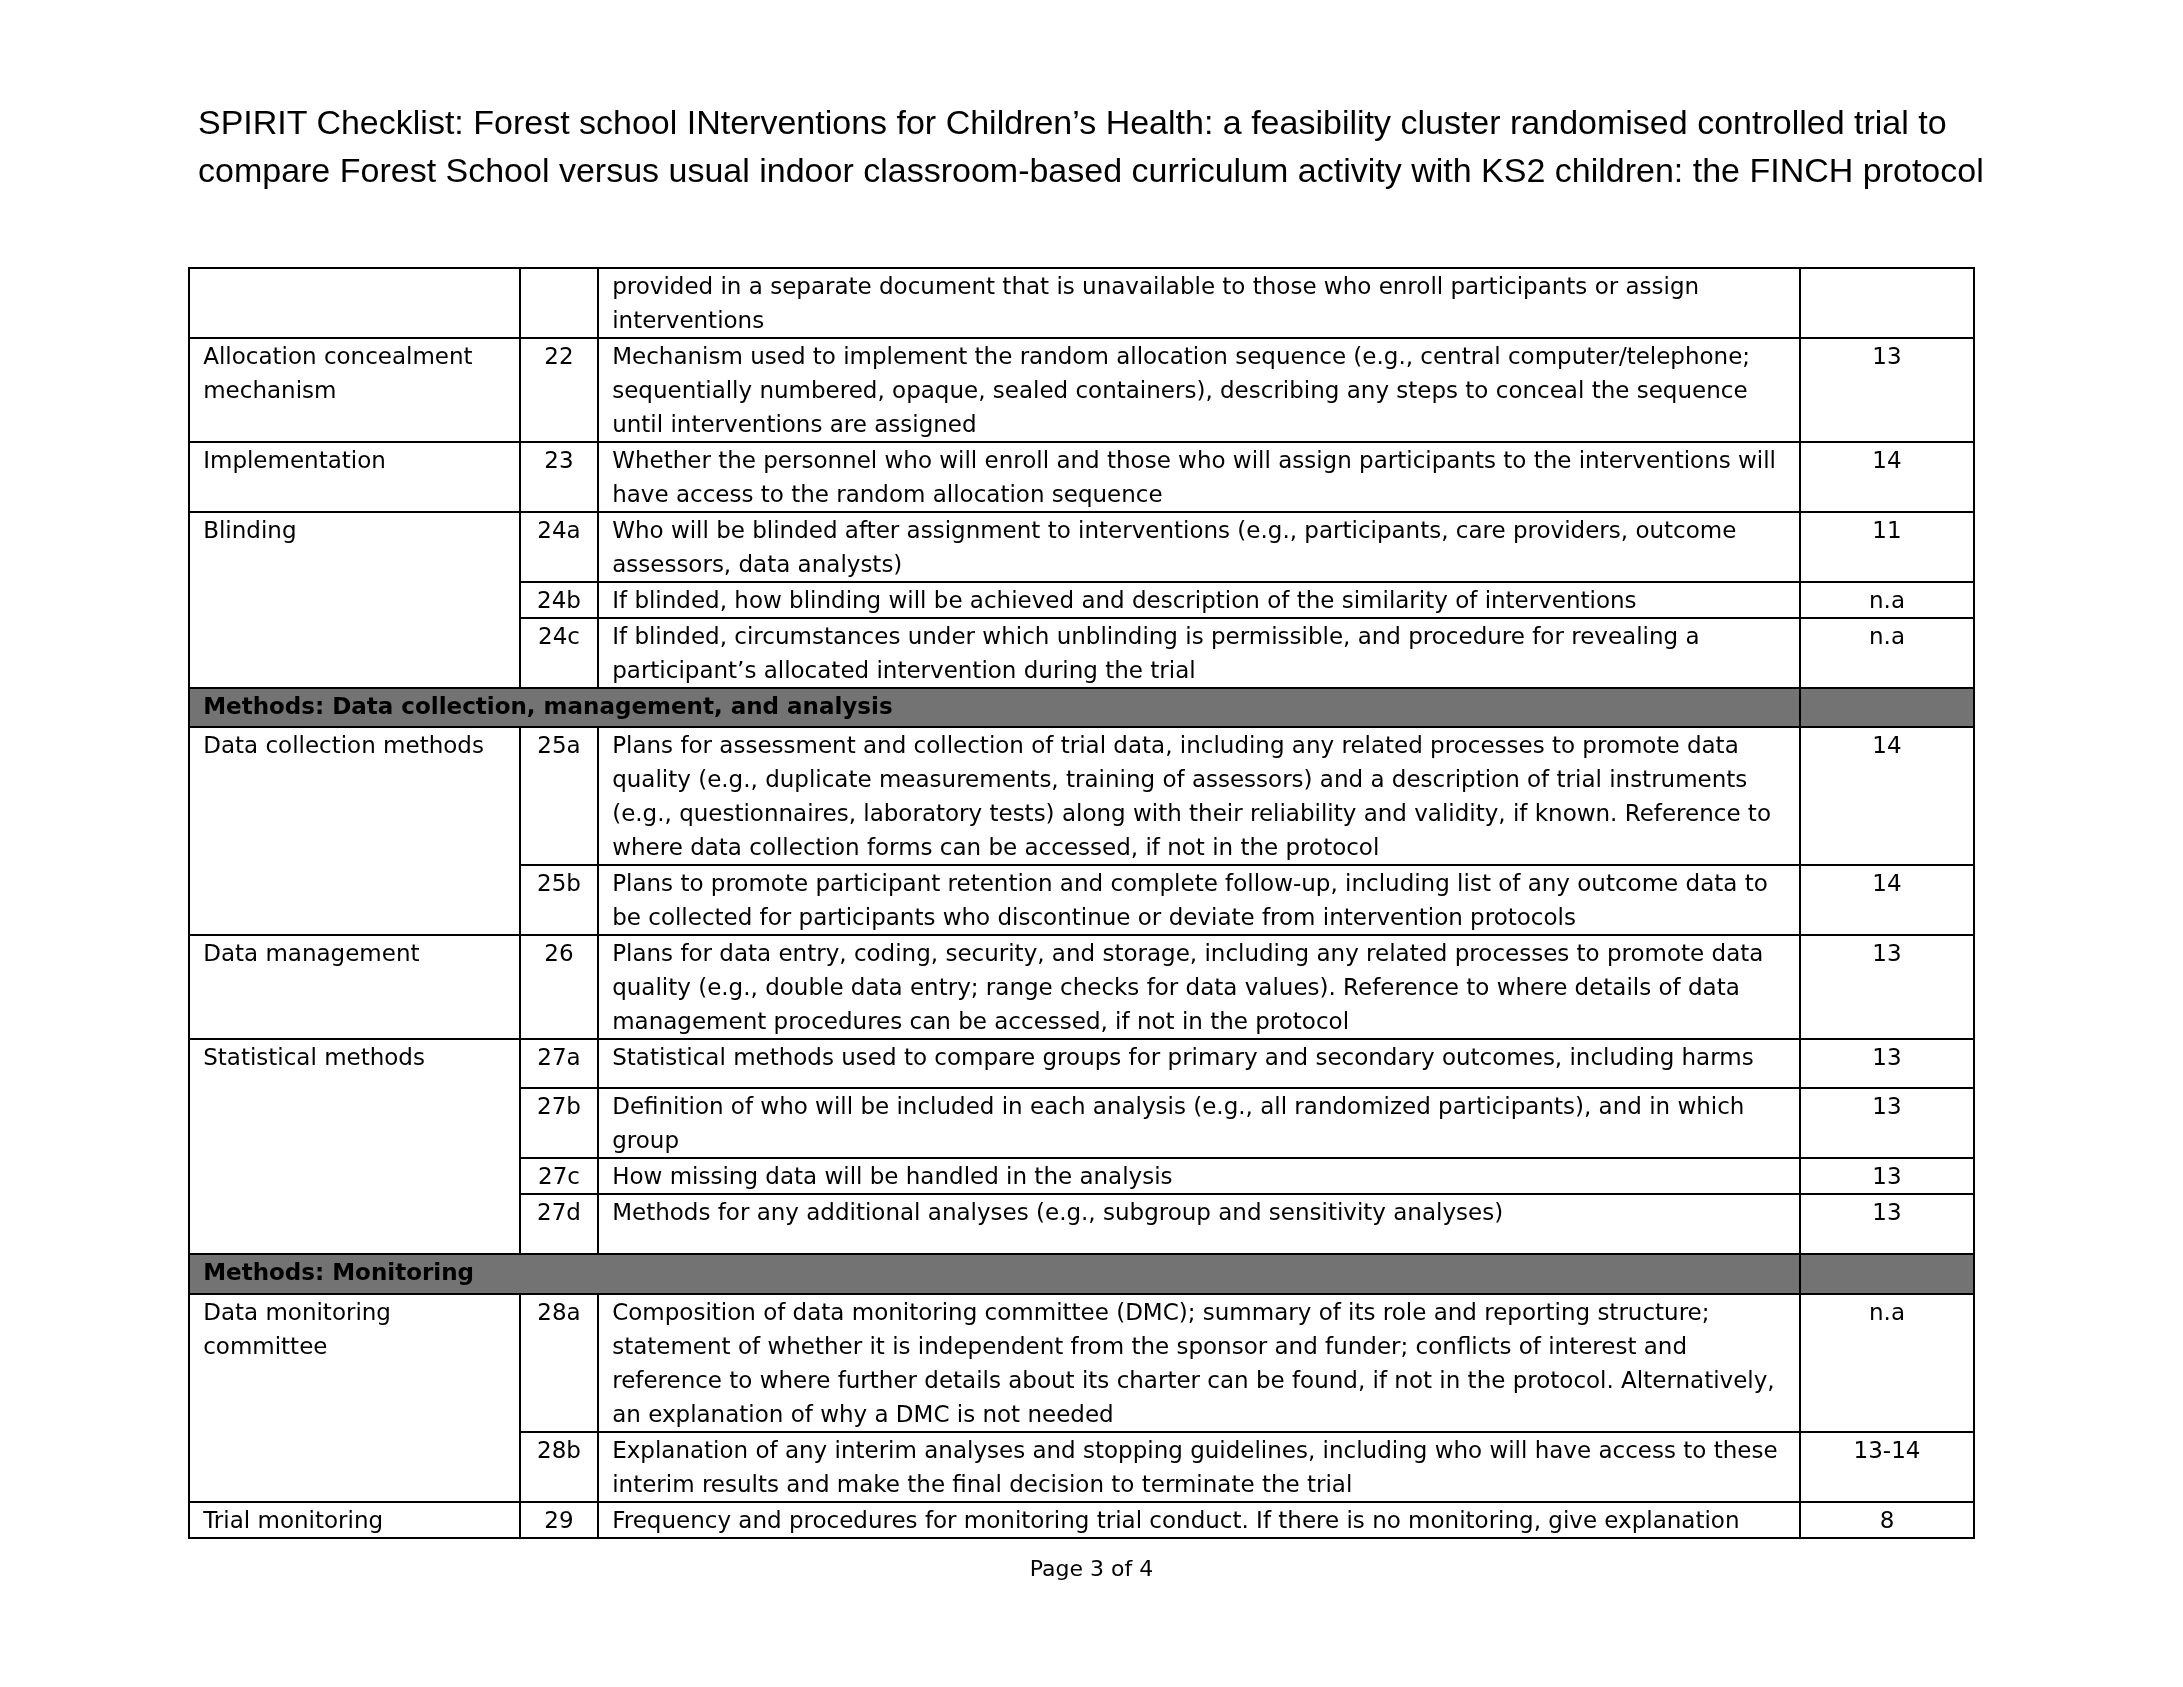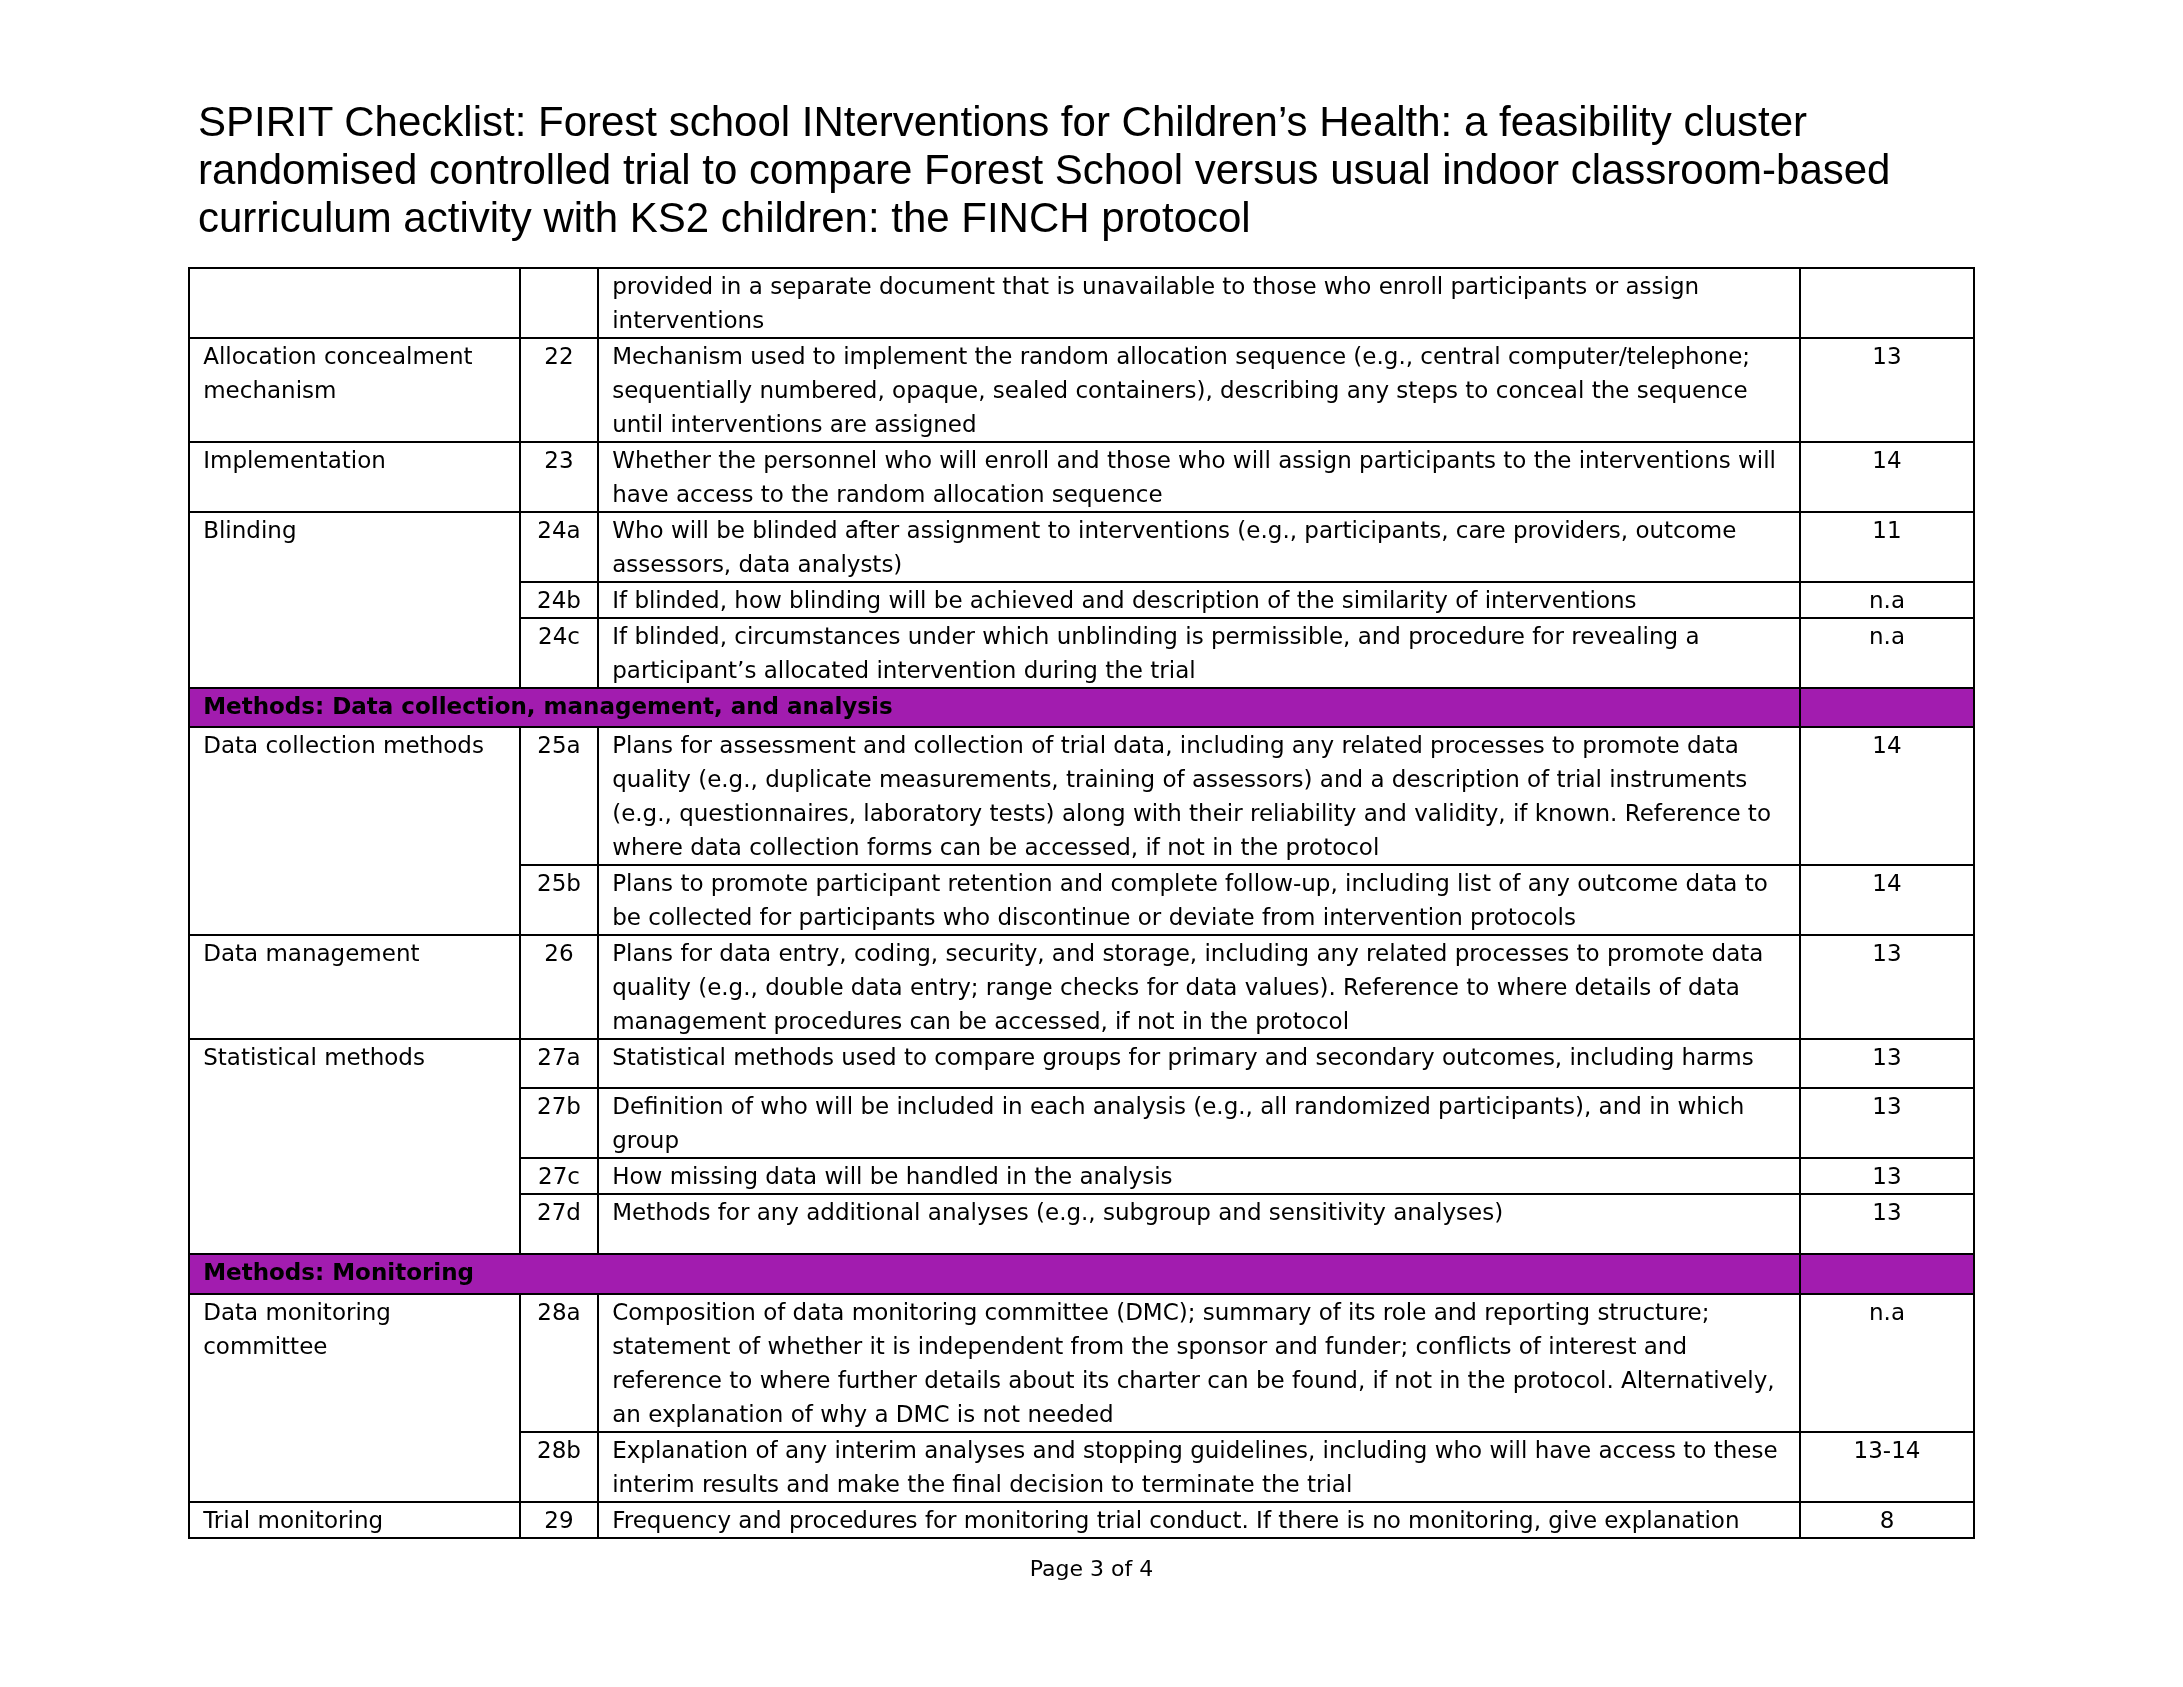--- a/index.html
+++ b/index.html
@@ -1,33 +1,33 @@
 <!DOCTYPE html>
 <html style="font-size:10.6px"><head>
 <meta charset="utf-8">
 <style>
   html, body { margin: 0; padding: 0; background: #ffffff; }
   body { width: 2183px; height: 1687px; position: relative; overflow: hidden; color: #000; }
   .title {
     position: absolute; left: 198px; top: 98px; width: 1826px;
-    font-family: "Liberation Sans", sans-serif; font-size: 42px; line-height: 48px;
+    font-family: "Liberation Sans", sans-serif; font-size: 34px; line-height: 48px;
     margin: 0; font-weight: normal;
   }
   table.checklist {
     position: absolute; left: 188px; top: 267px; width: 1785px;
     border-collapse: collapse; table-layout: fixed;
     font-family: "DejaVu Sans", sans-serif; font-size: 23px; line-height: 34px;
   }
   table.checklist td {
     border: 2px solid #000; vertical-align: top; padding: 0 13.2px; overflow: hidden;
   }
   td.topic { padding-left: 13.2px; border-radius: 15px; }
   td.num { text-align: center; padding: 0 2.6px; }
   td.page { text-align: center; }
-  tr.section td { background: #a21caf; font-weight: bold; }
+  tr.section td { background: #737373; font-weight: bold; }
   .indent { padding-left: 8px; }
   .footer {
     position: absolute; left: 0; width: 2183px; top: 1556px; text-align: center;
     font-family: "DejaVu Sans", sans-serif; font-size: 22px;
   }
 </style>
 </head>
 <body>
 
 <h1 class="title">SPIRIT Checklist: Forest school INterventions for Children’s Health: a feasibility cluster randomised controlled trial to compare Forest School versus usual indoor classroom-based curriculum activity with KS2 children: the FINCH protocol</h1>

